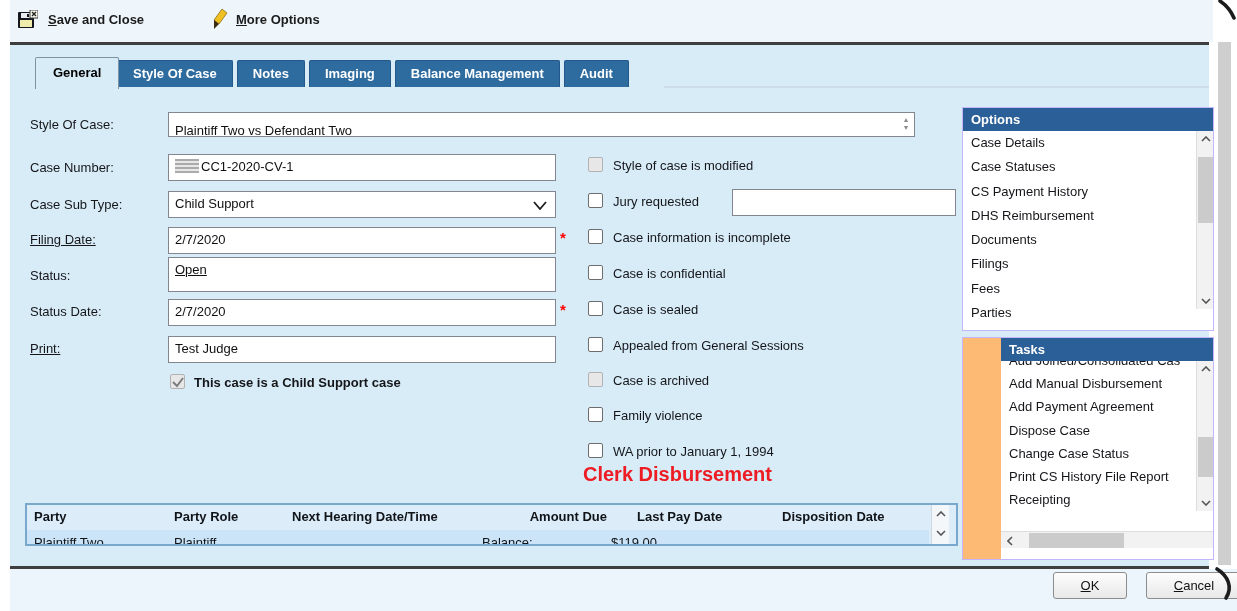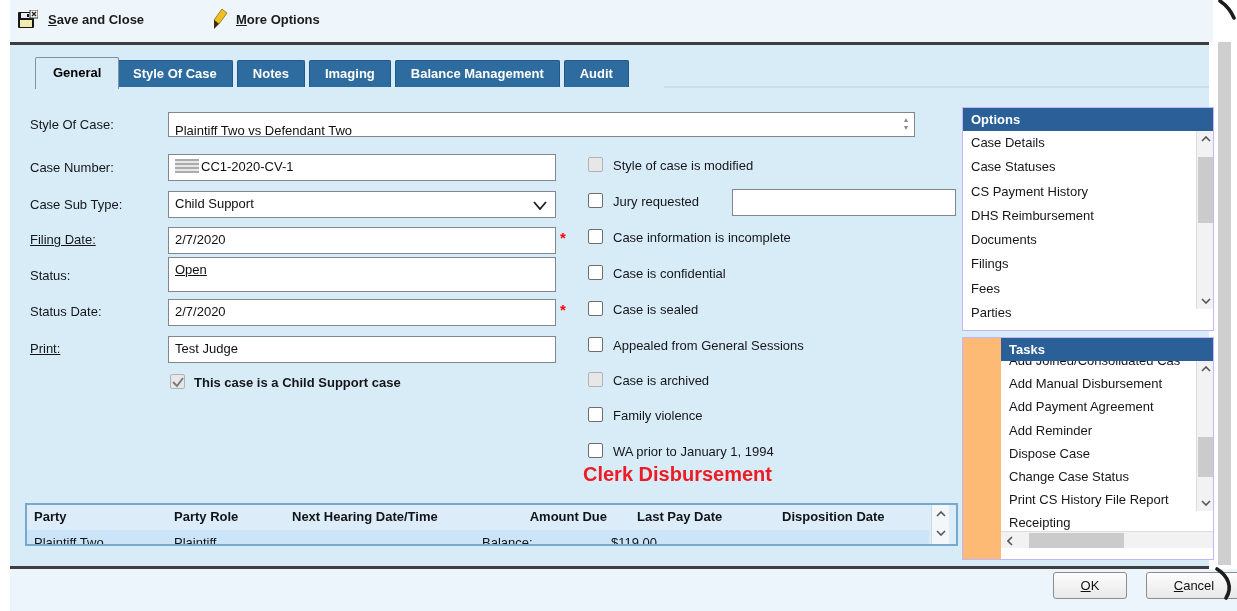--- a/index.html
+++ b/index.html
@@ -226,21 +226,20 @@
   </div>
 </div>
 
 <div class="abs panel" style="left:962px; top:337px; height:223px;padding-left:38px;">
   <div class="panel-header">Tasks</div>
   <div class="panel-body" style="height:198px;">
     <div class="task-list">
       <div class="pitem task-item">Add Joined/Consolidated Cas</div>
       <div class="pitem task-item">Add Manual Disbursement</div>
       <div class="pitem task-item">Add Payment Agreement</div>
-      <div class="pitem task-item">Add Reminder</div>
       <div class="pitem task-item">Dispose Case</div>
       <div class="pitem task-item">Change Case Status</div>
       <div class="pitem task-item">Print CS History File Report</div>
       <div class="pitem task-item">Receipting</div>
     </div>
     <div class="vscroll" style="height:150px;">
       <div class="sbtn" style="top:0;">
           <svg width="10" height="6">
             <polyline points="1,5 5,1 9,5" fill="none" stroke="#555" stroke-width="1.6"></polyline>
           </svg>

